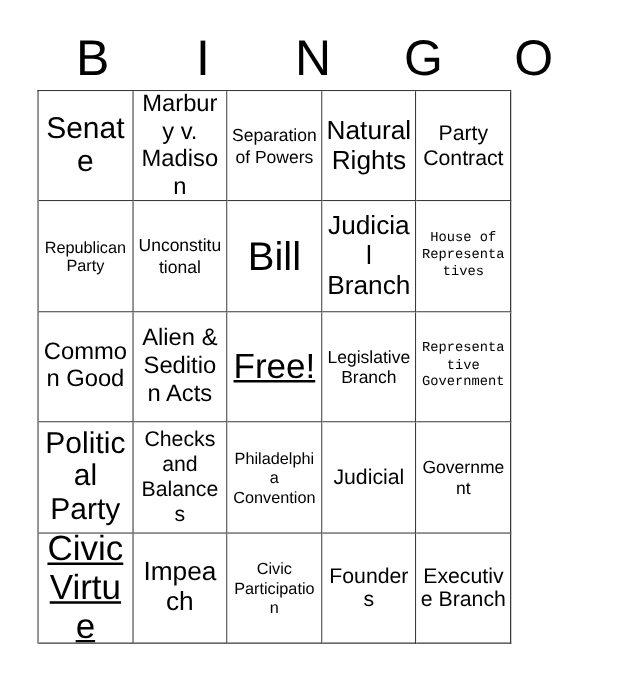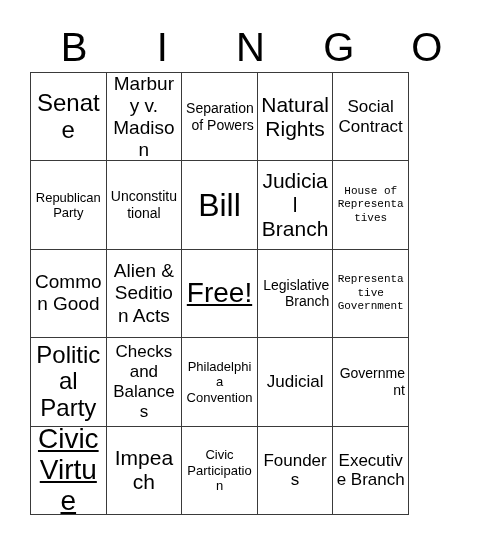--- a/index.html
+++ b/index.html
@@ -80,21 +80,21 @@
     text-align: center;
     color: #000000;
     word-wrap: break-word;
     line-height: 1.12;
   }
 
   
   .sz-xxs .cell-text { font-size: 14px;  line-height: 1.22; }
   .sz-xs  .cell-text { font-size: 11px;  line-height: 1.22; font-family: Liberation Mono, monospace; }
   .sz-s   .cell-text { font-size: 13px;  line-height: 1.20; }
-  .sz-sm  .cell-text { font-size: 14px;  line-height: 1.20; text-align: right; }
+  .sz-sm  .cell-text { font-size: 14px;  line-height: 1.20; }
   .sz-m   .cell-text { font-size: 17px;  line-height: 1.16; }
   .sz-ml  .cell-text { font-size: 19px;  line-height: 1.16; }
   .sz-l   .cell-text { font-size: 21px;  line-height: 1.14; }
   .sz-xl  .cell-text { font-size: 24px;  line-height: 1.12; }
   .sz-xxl .cell-text { font-size: 28px;  line-height: 1.10; text-decoration: underline; }
   .sz-huge .cell-text { font-size: 32px; line-height: 1.08; }
 </style>
 </head>
 <body>
 
@@ -115,21 +115,21 @@
       <div class="bingo-cell sz-ml">
         <span class="cell-text">Marbury v. Madison</span>
       </div>
       <div class="bingo-cell sz-sm">
         <span class="cell-text">Separation of Powers</span>
       </div>
       <div class="bingo-cell sz-l">
         <span class="cell-text">Natural Rights</span>
       </div>
       <div class="bingo-cell sz-m">
-        <span class="cell-text">Social Contract</span>
+        <span class="cell-text">Party Contract</span>
       </div>
       <div class="bingo-cell sz-s">
         <span class="cell-text">Republican Party</span>
       </div>
       <div class="bingo-cell sz-xxs">
         <span class="cell-text">Unconstitutional</span>
       </div>
       <div class="bingo-cell sz-huge">
         <span class="cell-text">Bill</span>
       </div>

